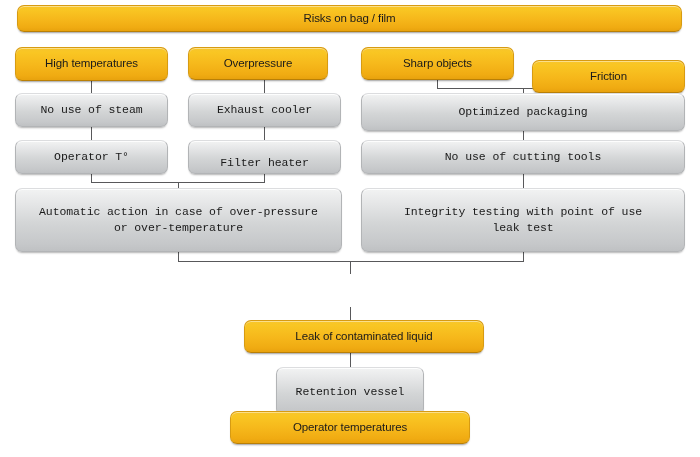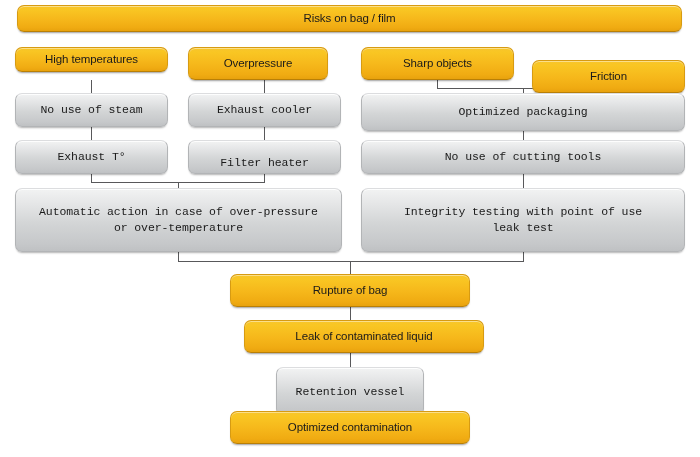--- a/index.html
+++ b/index.html
@@ -105,21 +105,21 @@
   <div class="conn v" style="left:350px; top:307px; height:14px;"></div>
 
   <div class="conn v" style="left:350px; top:353px; height:14px;"></div>
 
   <div class="conn v" style="left:350px; top:397px; height:14px;"></div>
 
   <div class="node n-yellow" style="left:17px; top:5px; width:665px; height:27px;">
     <span class="lbl">Risks on bag / film</span>
   </div>
 
-  <div class="node n-yellow" style="left:15px; top:47px; width:153px; height:25px;">
+  <div class="node n-yellow" style="left:15px; top:47px; width:153px; height:34px;">
     <span class="lbl">High temperatures</span>
   </div>
 
   <div class="node n-yellow" style="left:188px; top:47px; width:140px; height:33px;">
     <span class="lbl">Overpressure</span>
   </div>
 
   <div class="node n-yellow" style="left:361px; top:47px; width:153px; height:33px;">
     <span class="lbl">Sharp objects</span>
   </div>
@@ -134,50 +134,47 @@
 
   <div class="node n-gray" style="left:188px; top:93px; width:153px; height:34px;">
     <span class="lbl">Exhaust cooler</span>
   </div>
 
   <div class="node n-gray" style="left:361px; top:93px; width:324px; height:38px;">
     <span class="lbl">Optimized packaging</span>
   </div>
 
   <div class="node n-gray" style="left:15px; top:140px; width:153px; height:34px;">
-    <span class="lbl">Exhaust T°</span>
+    <span class="lbl">Operator T°</span>
   </div>
 
   <div class="node n-gray" style="left:188px; top:140px; width:153px; height:34px;align-items:flex-end;">
     <span class="lbl">Filter heater</span>
   </div>
 
   <div class="node n-gray" style="left:361px; top:140px; width:324px; height:34px;">
     <span class="lbl">No use of cutting tools</span>
   </div>
 
   <div class="node n-gray" style="left:15px; top:188px; width:327px; height:64px;">
     <span class="lbl">Automatic action in case of over-pressure
 or over-temperature</span>
   </div>
 
   <div class="node n-gray" style="left:361px; top:188px; width:324px; height:64px;">
     <span class="lbl">Integrity testing with point of use
 leak test</span>
   </div>
 
-  <div class="node n-yellow" style="left:230px; top:274px; width:240px; height:33px;">
-    <span class="lbl">Rupture of bag</span>
-  </div>
 
   <div class="node n-yellow" style="left:244px; top:320px; width:240px; height:33px;">
     <span class="lbl">Leak of contaminated liquid</span>
   </div>
 
   <div class="node n-gray" style="left:276px; top:367px; width:148px; height:49px;">
     <span class="lbl">Retention vessel</span>
   </div>
 
   <div class="node n-yellow" style="left:230px; top:411px; width:240px; height:33px;">
-    <span class="lbl">Optimized contamination</span>
+    <span class="lbl">Operator temperatures</span>
   </div>
 
 </div>
 
 </body></html>

